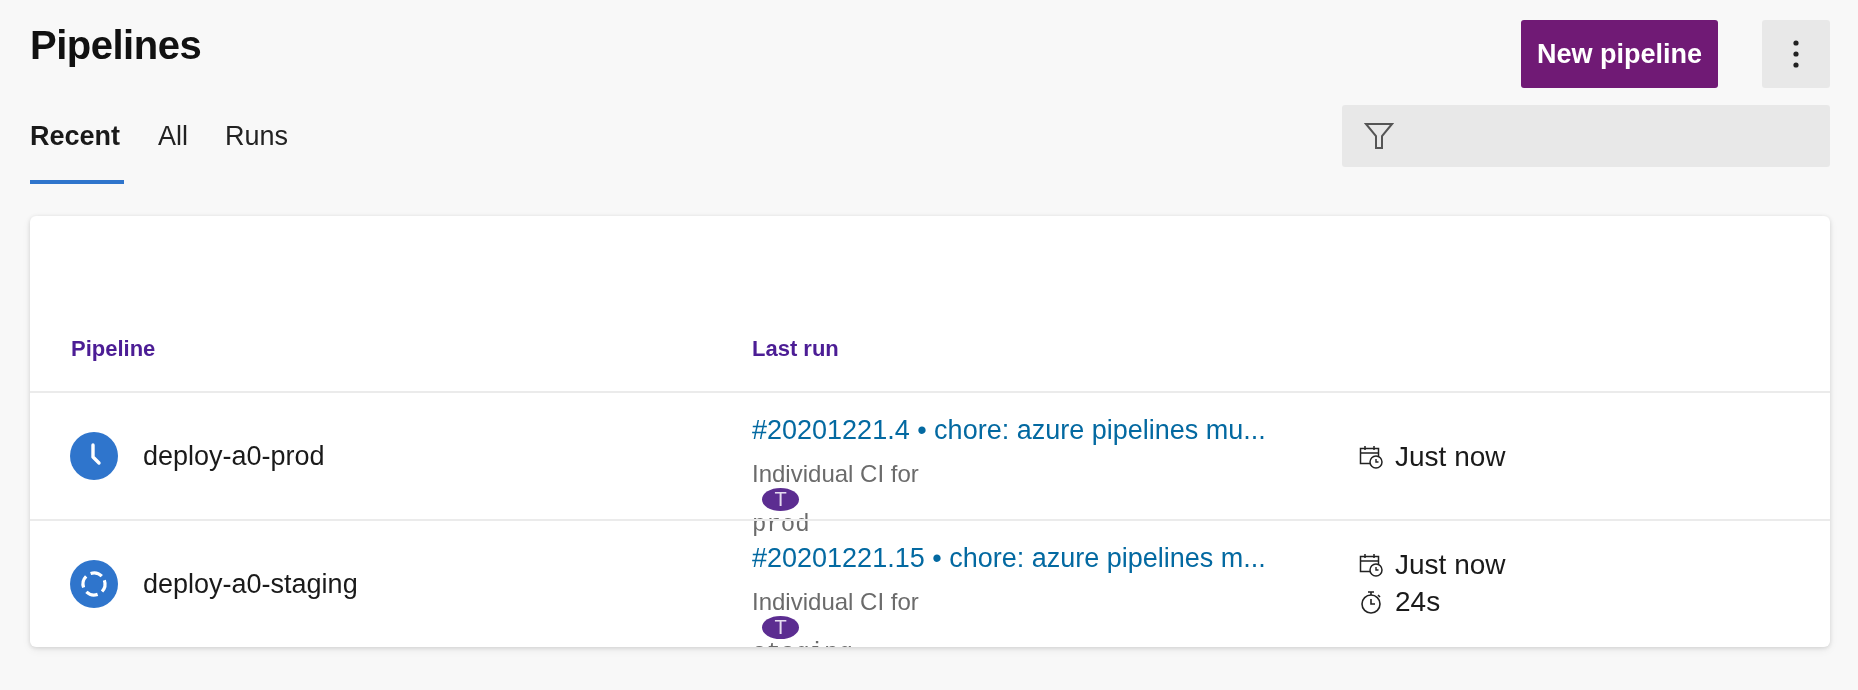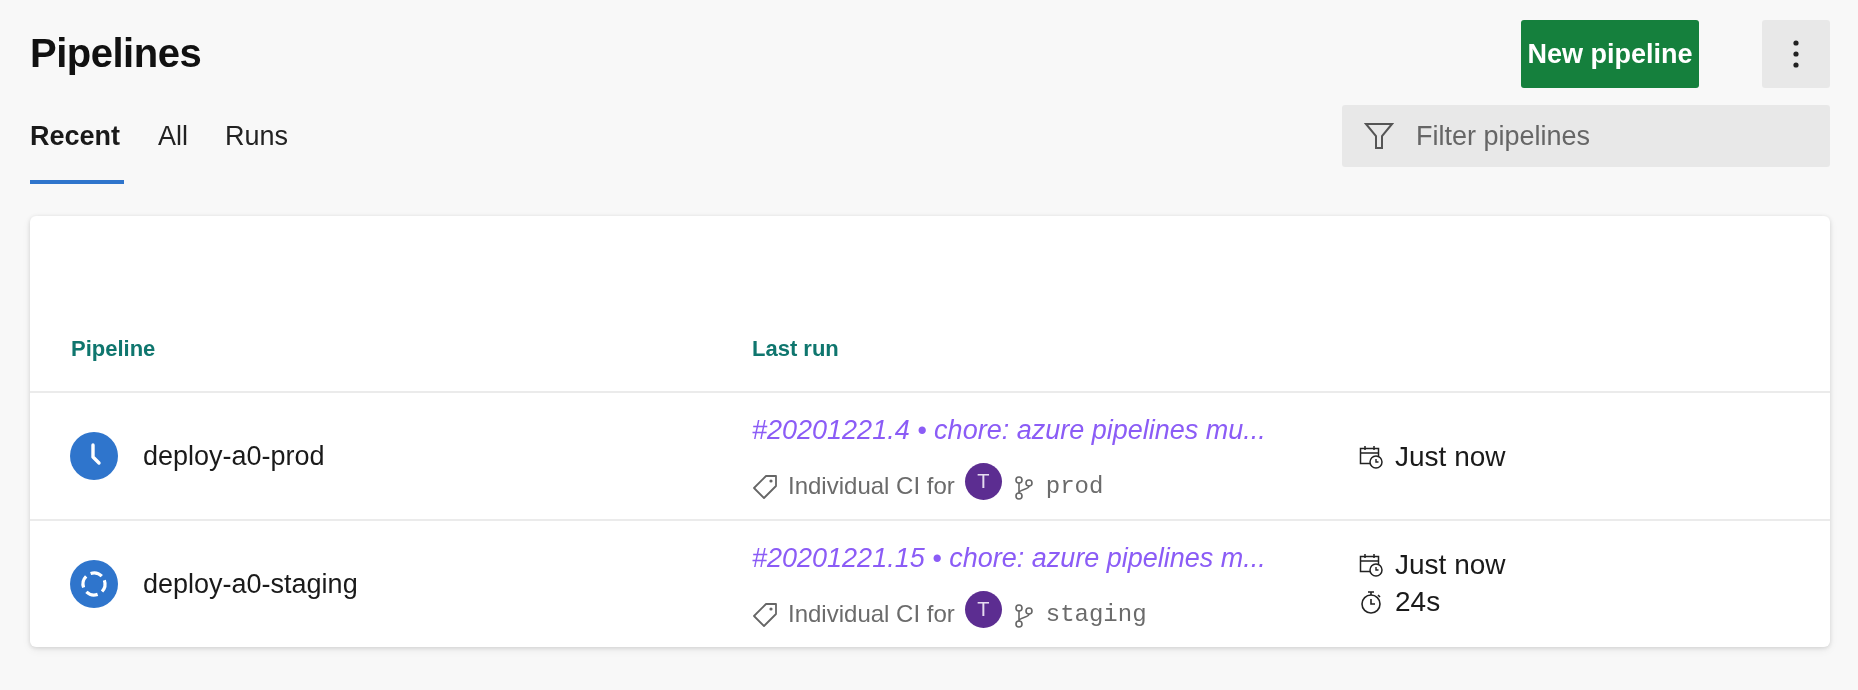--- a/index.html
+++ b/index.html
@@ -6,34 +6,34 @@
   body {
     width: 1858px; height: 690px; overflow: hidden;
     background: #f8f8f8;
     font-family: "Liberation Sans", "DejaVu Sans", sans-serif;
     color: #1e1e1e;
     position: relative;
   }
   .abs { position: absolute; }
   .page-title {
     left: 30px; top: 20px; font-size: 40px; font-weight: 700; color: #111;
-    letter-spacing: -0.5px; line-height: 50px; margin-top: 8px;
+    letter-spacing: -0.5px; line-height: 50px;
   }
   .tabs { left: 30px; top: 116px; height: 70px; }
   .tab {
     position: absolute; top: 0; font-size: 27px; line-height: 40px; color: #222;
     cursor: pointer; white-space: nowrap;
   }
   .tab.active { font-weight: 700; color: #1a1a1a; text-align: center; }
   .tab-underline {
     position: absolute; left: 0; top: 64px; width: 94px; height: 4px; background: #2f75cc;
   }
   .btn-primary {
-    left: 1521px; top: 20px; width: 178px; height: 68px;
-    background: #15803d; color: #fff; border: none; border-radius: 3px;
+    left: 1521px; top: 20px; width: 197px; height: 68px;
+    background: #701a75; color: #fff; border: none; border-radius: 3px;
     font-family: "Liberation Sans", sans-serif; font-size: 27px; font-weight: 700;
     display: flex; align-items: center; justify-content: center; cursor: pointer;
   }
   .btn-more {
     left: 1762px; top: 20px; width: 68px; height: 68px;
     background: #e8e8e8; border-radius: 3px;
     display: flex; align-items: center; justify-content: center; cursor: pointer;
   }
   .filter {
     left: 1342px; top: 105px; width: 488px; height: 62px;
@@ -50,35 +50,35 @@
   .card {
     left: 30px; top: 216px; width: 1800px; height: 431px;
     background: #fff; border-radius: 6px;
     box-shadow: 0 1px 4px rgba(0,0,0,0.13), 0 3px 10px rgba(0,0,0,0.06);
     overflow: hidden;
   }
   .card-title {
     position: absolute; left: 41px; top: 40px; font-size: 31px; line-height: 40px; color: #111;
   }
   .col-head {
-    position: absolute; top: 118px; font-size: 22px; font-weight: 700; color: #0f766e; line-height: 30px;
+    position: absolute; top: 118px; font-size: 22px; font-weight: 700; color: #4c1d95; line-height: 30px;
   }
   .divider { position: absolute; left: 0; width: 100%; height: 2px; background: #ebebeb; }
   .row { position: absolute; left: 0; width: 100%; height: 128px; cursor: pointer; }
   .status-icon { position: absolute; left: 40px; width: 48px; height: 48px; }
   .pipeline-name {
     position: absolute; left: 113px; font-size: 27px; font-weight: 400; color: #1a1a1a; line-height: 34px;
   }
   .run-title {
-    position: absolute; left: 722px; width: 560px; font-size: 27px; color: #8b5cf6; line-height: 34px;
-    white-space: nowrap; overflow: hidden; font-style: italic;
+    position: absolute; left: 722px; width: 560px; font-size: 27px; color: #0369a1; line-height: 34px;
+    white-space: nowrap; overflow: hidden;
   }
   .run-meta {
-    position: absolute; left: 722px; height: 40px; display: flex; align-items: flex-end;
-    font-size: 24px; color: #6b6b6b; white-space: nowrap;
+    position: absolute; left: 722px; height: 40px; display: flex; align-items: flex-start;
+    font-size: 24px; color: #6b6b6b; white-space: nowrap; flex-direction: column;
   }
   .run-meta .tag-icon { width: 26px; height: 26px; margin-right: 10px; }
   .avatar {
     width: 37px; height: 37px; border-radius: 50%; background: #5c2d91; color: #e6dcf0;
     font-size: 20px; display: inline-flex; align-items: center; justify-content: center;
     margin-left: 10px; margin-right: 12px;
   }
   .branch-icon { width: 20px; height: 24px; margin-right: 12px; }
   .branch-name { font-family: "Liberation Mono", "DejaVu Sans Mono", monospace; font-size: 24px; color: #6b6b6b; }
   .time-line {
@@ -106,21 +106,20 @@
     <circle cx="4" cy="4" r="2.6" fill="#222"></circle>
     <circle cx="4" cy="15" r="2.6" fill="#222"></circle>
     <circle cx="4" cy="26" r="2.6" fill="#222"></circle>
   </svg>
 </div>
 
 <div class="abs filter">
   <svg width="30" height="30" viewBox="0 0 30 30">
     <path d="M2 3 H28 L18 15 V27 H12 V15 Z" fill="none" stroke="#555" stroke-width="2" stroke-linejoin="miter"></path>
   </svg>
-  <input type="text" placeholder="Filter pipelines" style="">
 </div>
 
 <div class="abs card">
   <div class="col-head" style="left:41px">Pipeline</div>
   <div class="col-head" style="left:722px">Last run</div>
   <div class="divider" style="top:175px"></div>
 
   <div class="row" style="top:177px">
     <svg class="status-icon" style="top:39px" viewBox="0 0 48 48">
       <circle cx="24" cy="24" r="24" fill="#2f75cc"></circle>

